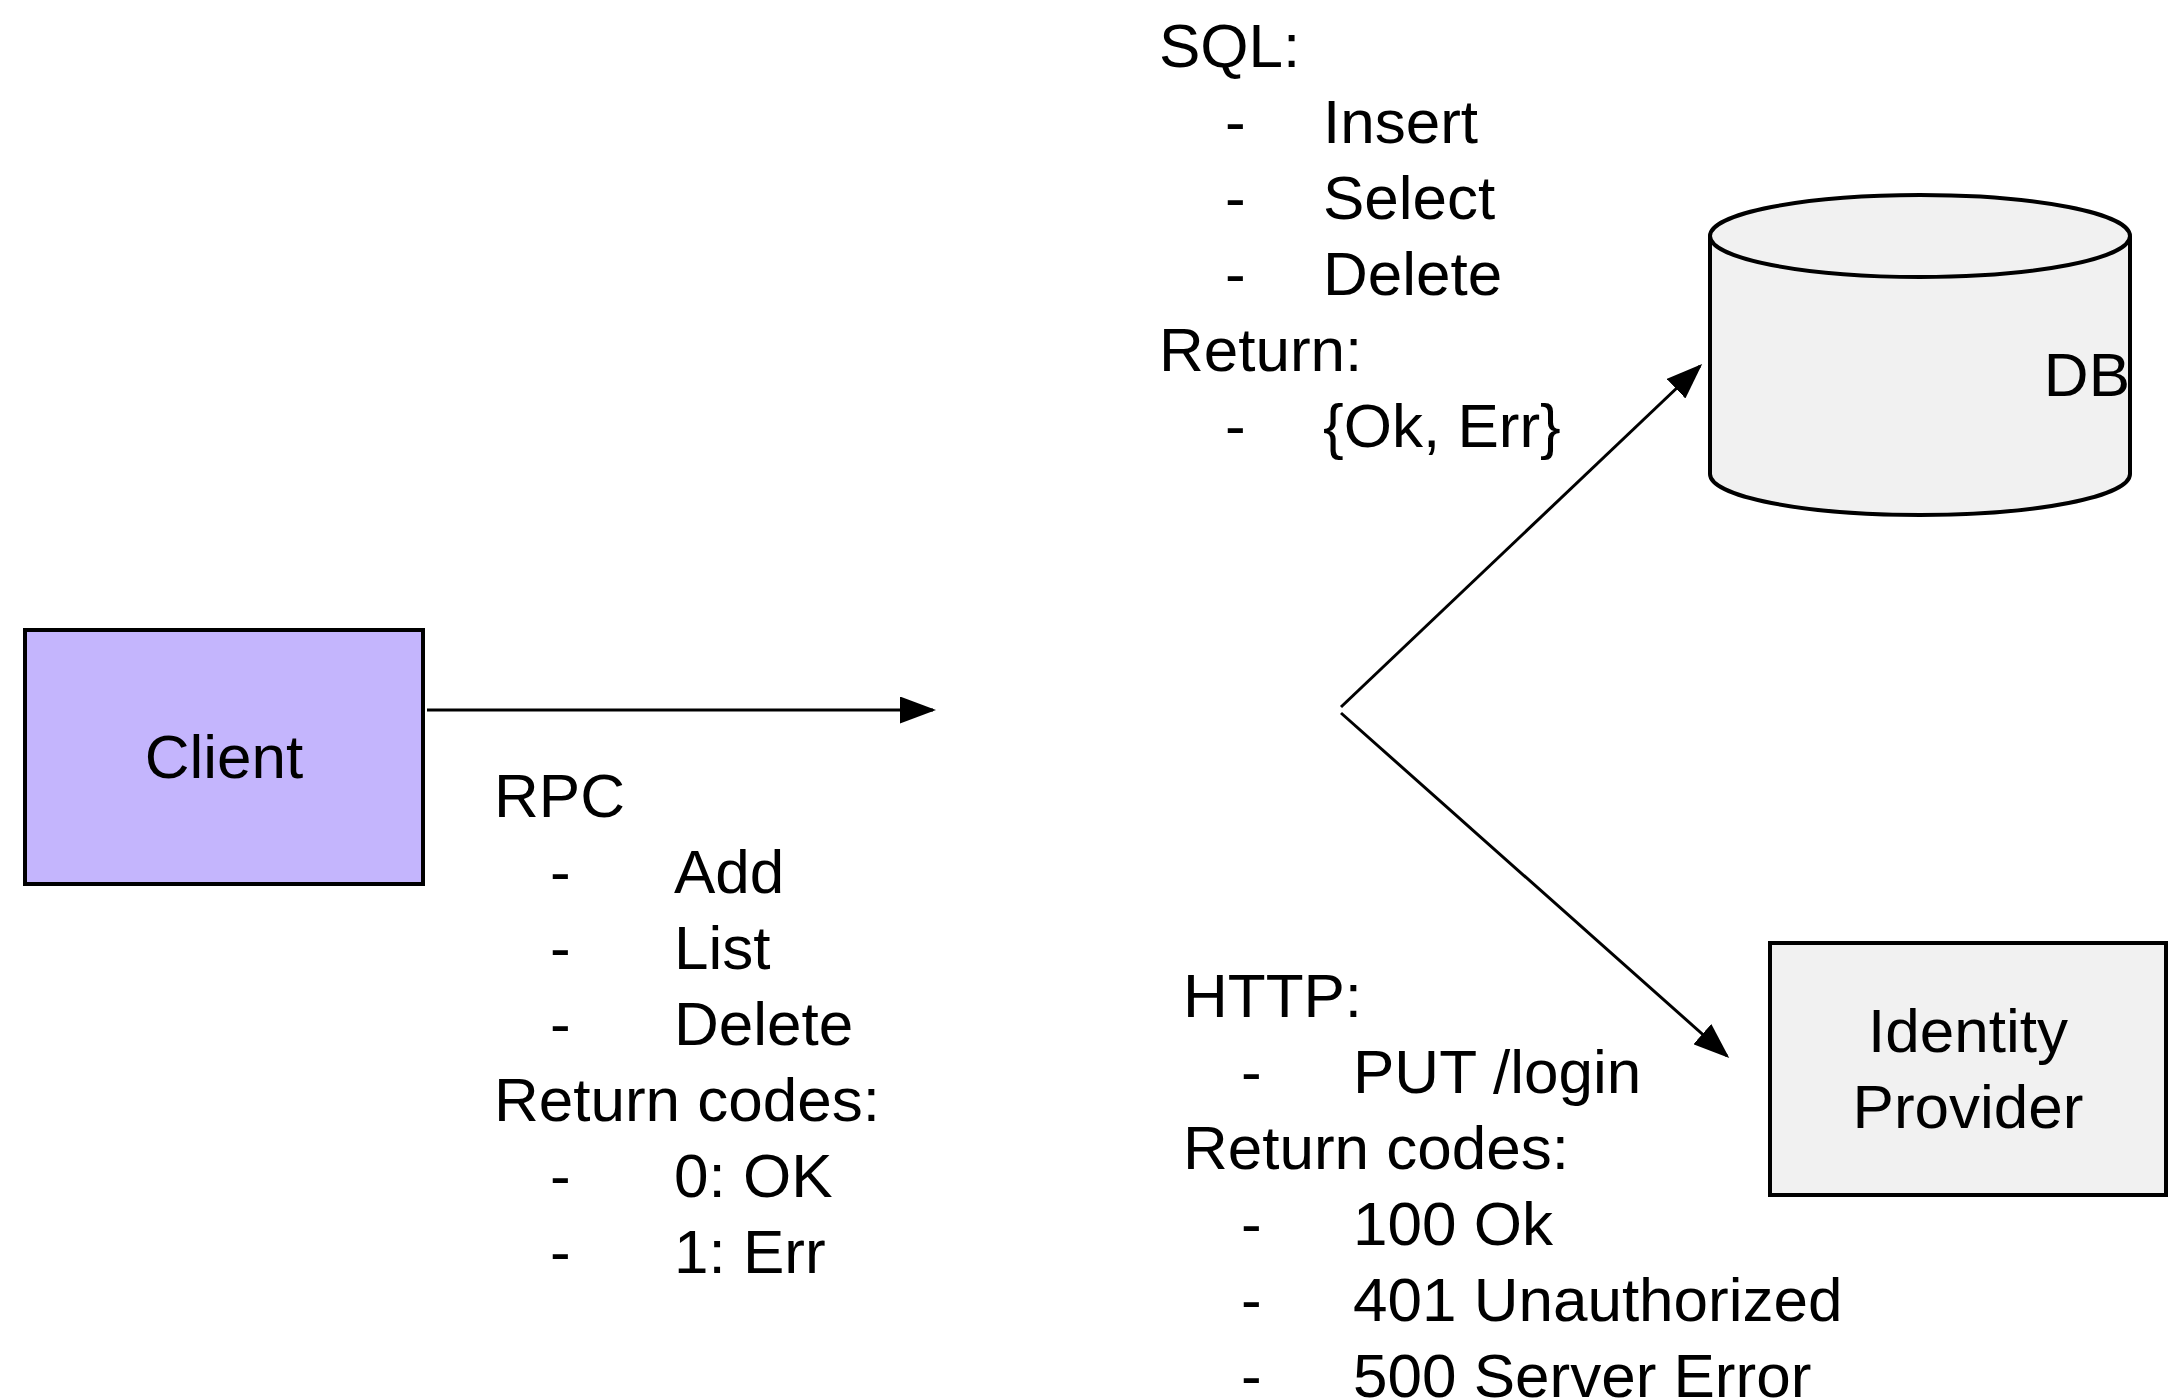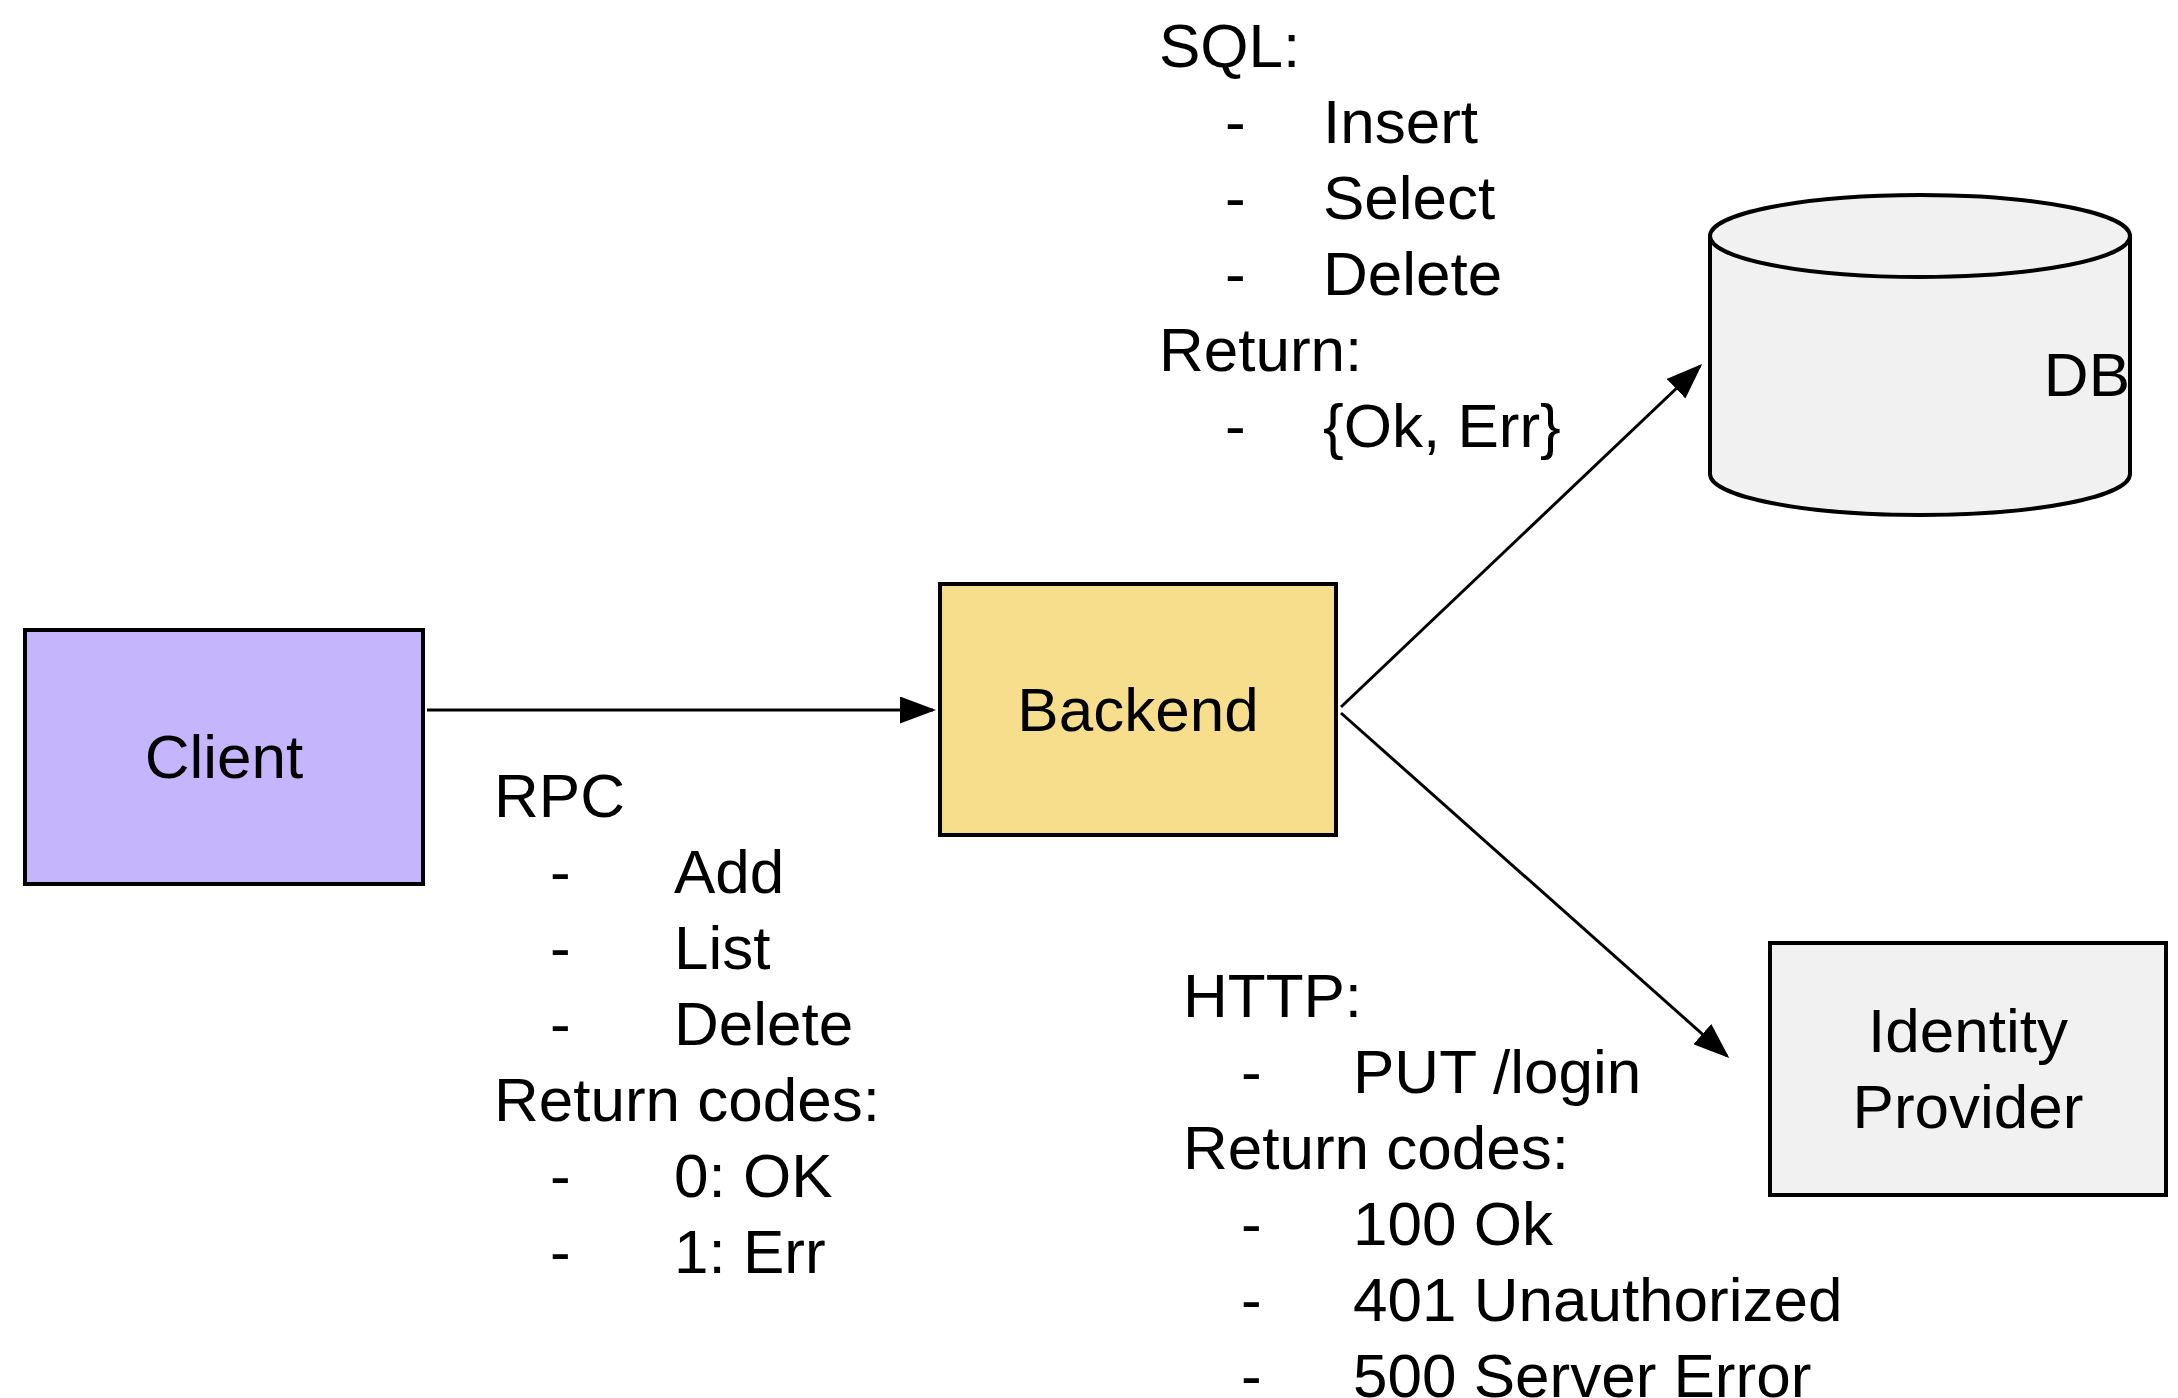--- a/index.html
+++ b/index.html
@@ -51,23 +51,20 @@
     <line x1="1341" y1="713" x2="1727" y2="1056" stroke-width="3" marker-end="url(#arrow)" stroke="#000000"></line>
 
     <path d="M1710,236 L1710,474 A210,41 0 0 0 2130,474 L2130,236" stroke="#000000" stroke-width="4" fill="#f1f1f1"></path>
     <ellipse cx="1920" cy="236" rx="210" ry="41" stroke="#000000" stroke-width="4" fill="#f1f1f1"></ellipse>
   </svg>
 
   <div class="node node-client" style="background-color: #c4b5fd; margin-top: 48px;">
     <span class="label">Client</span>
   </div>
 
-  <div class="node node-backend" style="background-color: rgb(246, 222, 140);">
-    <span class="label">Backend</span>
-  </div>
 
   <div class="db-label">DB</div>
 
   <div class="node node-idp" style="background-color: rgb(241, 241, 241); margin-left: 31px;">
     <span class="label">Identity Provider</span>
   </div>
 
   <div class="block block-sql">
     <div class="line h">
       <span class="txt">SQL:</span>

